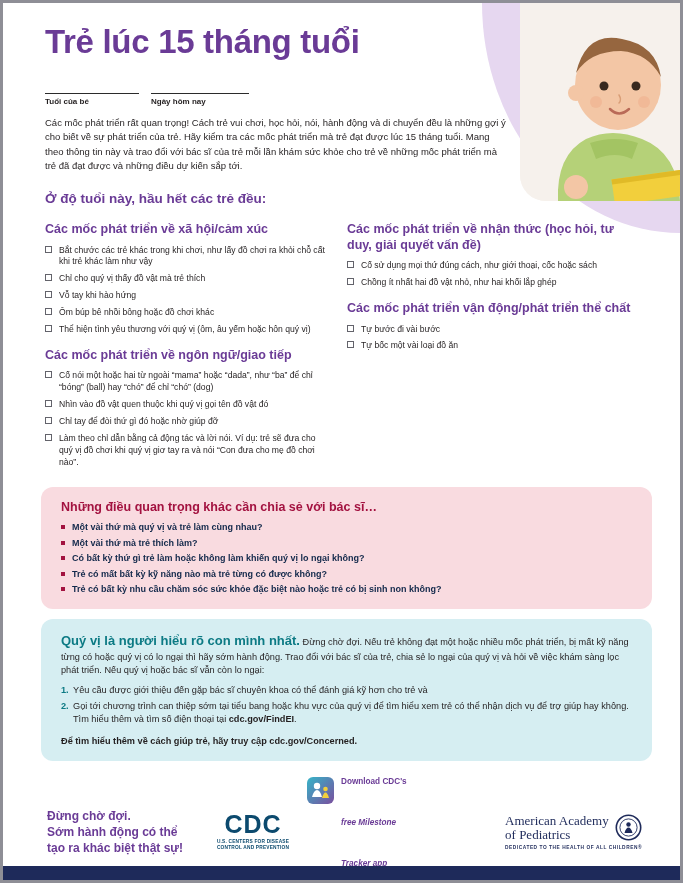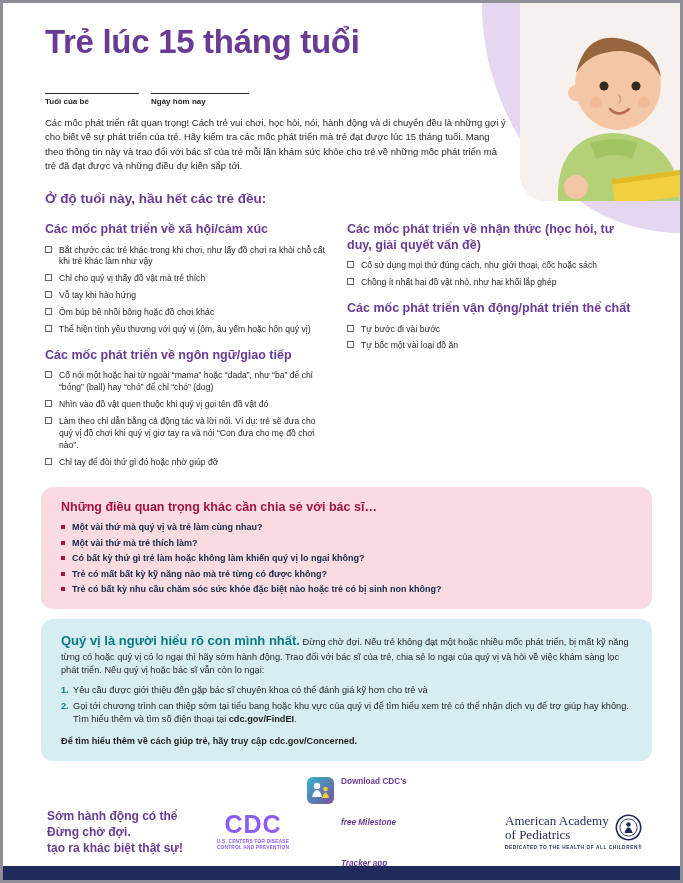--- a/index.html
+++ b/index.html
@@ -44,21 +44,21 @@
   .teal-box { margin:10px 0 0 -4px; width:611px; background:#d6eef2; border-radius:12px; padding:13px 20px 12px; font-size:9.2px; line-height:1.45; }
   .teal-title { color:#0c7a84; font-size:13px; font-weight:bold; }
   .steps { margin-top:7px; }
   .step { display:flex; margin-bottom:2px; }
   .step-num { color:#0c7a84; font-weight:bold; flex:0 0 12px; }
   .inline-link { font-weight:bold; cursor:pointer; }
   .closing { margin-top:9px; font-weight:bold; }
   
   .footer { display:flex; align-items:center; gap:16px; margin-top:16px; padding-left:2px; }
   .tagline { color:#6a3b96; font-weight:bold; font-size:12px; line-height:1.35; width:152px; }
-  .cdc-logo { text-align:center; color:#8b5cf6; width:76px; }
+  .cdc-logo { text-align:center; color:#0c4a6e; width:76px; }
   .cdc-letters { font-size:25px; font-weight:bold; letter-spacing:1px; line-height:1; }
   .cdc-caption { font-size:4.8px; font-weight:bold; line-height:1.35; margin-top:2px; letter-spacing:0.2px; }
   .app-promo { display:flex; gap:7px; align-items:flex-start; }
   .app-icon { width:27px; height:27px; border-radius:6px; background:linear-gradient(135deg,#35b5c8,#7a4e9e); flex:0 0 auto; }
   .app-l1 { color:#6a3b96; font-weight:bold; font-size:8.2px; }
   .app-l2, .app-l3 { color:#6a3b96; font-weight:bold; font-style:italic; font-size:8.2px;margin-top:32px; }
   .badges { display:flex; gap:4px; margin-top:4px; }
   .badge { background:#000; color:#fff; border-radius:3px; padding:2px 5px; line-height:1.1; text-align:left; cursor:pointer; }
   .b-top { display:block; font-size:3.8px; }
   .b-label { display:block; font-size:6.4px; font-weight:bold; }
@@ -156,25 +156,25 @@
           <li>
               <span class="checkbox"></span>
               <span>Cố nói một hoặc hai từ ngoài “mama” hoặc “dada”, như “ba” để chỉ “bóng” (ball) hay “chó” để chỉ “chó” (dog)</span>
             </li>
           <li>
               <span class="checkbox"></span>
               <span>Nhìn vào đồ vật quen thuộc khi quý vị gọi tên đồ vật đó</span>
             </li>
           <li>
               <span class="checkbox"></span>
+              <span>Chỉ tay để đòi thứ gì đó hoặc nhờ giúp đỡ</span>
+            </li>
+          <li>
+              <span class="checkbox"></span>
               <span>Làm theo chỉ dẫn bằng cả động tác và lời nói. Ví dụ: trẻ sẽ đưa cho quý vị đồ chơi khi quý vị giơ tay ra và nói “Con đưa cho mẹ đồ chơi nào”.</span>
-            </li>
-          <li>
-              <span class="checkbox"></span>
-              <span>Chỉ tay để đòi thứ gì đó hoặc nhờ giúp đỡ</span>
             </li>
         </ul>
       </div>
 
       <div class="col">
         <h3 class="cat-title">Các mốc phát triển về nhận thức (học hỏi, tư duy, giải quyết vấn đề)</h3>
         <ul class="milestone-list">
           <li>
               <span class="checkbox"></span>
               <span>Cố sử dụng mọi thứ đúng cách, như giới thoại, cốc hoặc sách</span>
@@ -238,22 +238,22 @@
           <span><span>Gọi tới chương trình can thiệp sớm tại tiểu bang hoặc khu vực của quý vị để tìm hiểu xem trẻ có thể nhận dịch vụ để trợ giúp hay không. Tìm hiểu thêm và tìm số điện thoại tại </span><span class="inline-link">cdc.gov/FindEI</span><span>.</span></span>
         </div>
       </div>
       <p class="closing">
         <span>Để tìm hiểu thêm về cách giúp trẻ, hãy truy cập </span><span class="inline-link">cdc.gov/Concerned</span><span>.</span>
       </p>
     </div>
 
     <div class="footer">
       <div class="tagline">
+        <div>Đừng chờ đợi.</div>
         <div>Sớm hành động có thể</div>
-        <div>Đừng chờ đợi.</div>
         <div>tạo ra khác biệt thật sự!</div>
       </div>
       <div class="cdc-logo">
         <div class="cdc-letters">CDC</div>
         <div class="cdc-caption">
           <div>U.S. CENTERS FOR DISEASE</div>
           <div>CONTROL AND PREVENTION</div>
         </div>
       </div>
       <div class="app-promo">

